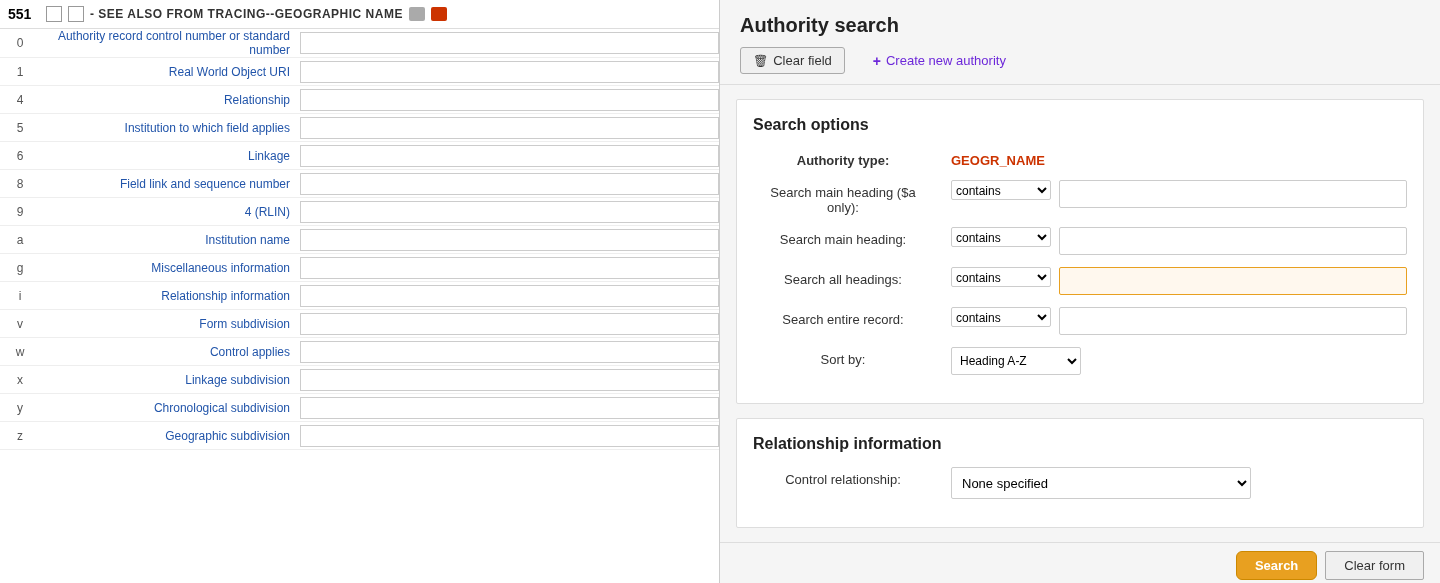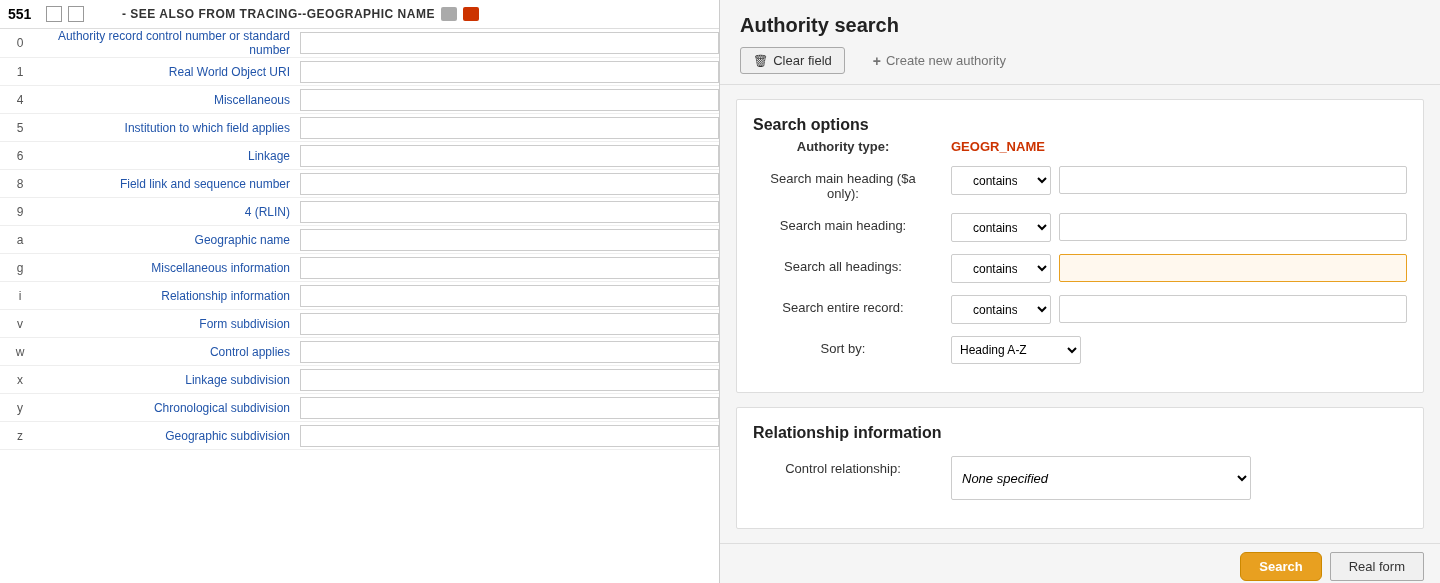--- a/index.html
+++ b/index.html
@@ -35,21 +35,20 @@
       height: 16px;
       border: 1px solid #999;
       background: #fff;
       display: inline-block;
     }
 
     .field-title {
       color: #333;
       font-size: 12px;
       letter-spacing: 0.5px;
-      margin-left: 32px;
     }
 
     .icon-link {
       display: inline-block;
       width: 16px;
       height: 14px;
       background: #aaa;
       border-radius: 2px;
       cursor: pointer;
     }
@@ -134,36 +133,37 @@
 
     .btn-create {
       display: flex;
       align-items: center;
       gap: 5px;
       padding: 5px 12px;
       background: transparent;
       border: none;
       cursor: pointer;
       font-size: 13px;
-      color: #737373;
+      color: #6d28d9;
       text-decoration: none;
     }
 
     .section {
       background: #fff;
       margin: 14px 16px;
       border: 1px solid #ddd;
       border-radius: 2px;
       padding: 16px;
     }
 
     .section-title {
       font-size: 16px;
       font-weight: bold;
       color: #222;
+      margin-bottom: 14px;
     }
 
     .form-row {
       display: flex;
       align-items: flex-start;
       margin-bottom: 12px;
       gap: 8px;
     }
 
     .form-label {
@@ -181,25 +181,25 @@
     }
 
     .authority-type-value {
       color: #cc3300;
       font-size: 13px;
       padding-top: 5px;
       font-weight: bold;
     }
 
     .select-contains {
-      height: 29px;
-      border: 1px solid #ccc;
-      background: #fff;
-      font-size: 12px;
-      padding: 2px 17px;
+      height: 20px;
+      border: 1px solid #ccc;
+      background: #fff;
+      font-size: 12px;
+      padding: 2px 0;
       border-radius: 2px;
       width: 100px;
     }
 
     .text-input-search {
       flex: 1;
       height: 28px;
       border: 1px solid #ccc;
       background: #fff;
       font-size: 12px;
@@ -249,28 +249,27 @@
     }
 
     .relationship-title {
       font-size: 16px;
       font-weight: bold;
       color: #222;
       margin-bottom: 14px;
     }
 
     .special-rel-select {
-      height: 44px;
+      height: 32px;
       border: 1px solid #ccc;
       background: #fff;
       font-size: 13px;
       padding: 2px 6px;
       border-radius: 2px;
       min-width: 300px;
-      font-style: italic;
     }
 
     .btn-search {
       padding: 6px 18px;
       background: #e8a020;
       border: 1px solid #cc8800;
       color: #fff;
       font-size: 13px;
       font-weight: bold;
       cursor: pointer;
@@ -317,21 +316,21 @@
         <span class="subfield-label">Authority record control number or standard number</span>
         <input type="text" class="subfield-input" style="">
       </div>
       <div class="subfield-row">
         <span class="subfield-index">1</span>
         <span class="subfield-label">Real World Object URI</span>
         <input type="text" class="subfield-input" style="">
       </div>
       <div class="subfield-row">
         <span class="subfield-index">4</span>
-        <span class="subfield-label">Miscellaneous</span>
+        <span class="subfield-label">Relationship</span>
         <input type="text" class="subfield-input" style="">
       </div>
       <div class="subfield-row">
         <span class="subfield-index">5</span>
         <span class="subfield-label">Institution to which field applies</span>
         <input type="text" class="subfield-input" style="">
       </div>
       <div class="subfield-row">
         <span class="subfield-index">6</span>
         <span class="subfield-label">Linkage</span>
@@ -342,21 +341,21 @@
         <span class="subfield-label">Field link and sequence number</span>
         <input type="text" class="subfield-input" style="">
       </div>
       <div class="subfield-row">
         <span class="subfield-index">9</span>
         <span class="subfield-label">4 (RLIN)</span>
         <input type="text" class="subfield-input" style="">
       </div>
       <div class="subfield-row">
         <span class="subfield-index">a</span>
-        <span class="subfield-label">Geographic name</span>
+        <span class="subfield-label">Institution name</span>
         <input type="text" class="subfield-input" style="">
       </div>
       <div class="subfield-row">
         <span class="subfield-index">g</span>
         <span class="subfield-label">Miscellaneous information</span>
         <input type="text" class="subfield-input" style="">
       </div>
       <div class="subfield-row">
         <span class="subfield-index">i</span>
         <span class="subfield-label">Relationship information</span>
@@ -476,15 +475,15 @@
         <option>Later heading</option>
         <option>Acronym</option>
         <option>Musical composition</option>
         <option>Other</option>
       </select>
     </div>
   </div>
 
   <div style="display:flex; justify-content:flex-end; gap:8px; padding:8px 16px; background:#f5f5f5; border-top:1px solid #ddd;">
     <button class="btn-search">Search</button>
-    <button class="btn-clear-form">Real form</button>
+    <button class="btn-clear-form">Clear form</button>
   </div>
 </div>
 
 </body></html>

